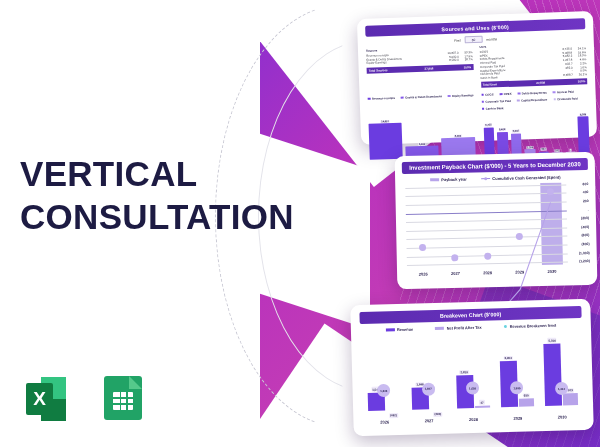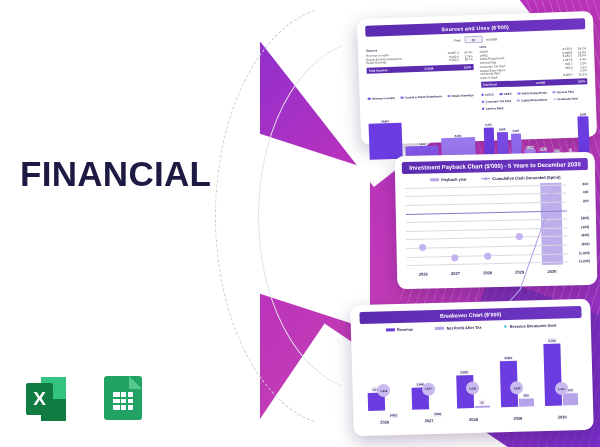--- a/index.html
+++ b/index.html
@@ -184,21 +184,22 @@
     <div class="darkwedge"></div>
     <div class="bg-cut-top"></div>
     <div class="bg-cut-bottom"></div>
     <div class="bg-cut-mid"></div>
   </div>
   <div class="arc-dashed"></div>
   <div class="arc-solid"></div>
 
 
   <div class="headline">
-    <div>FINANCIAL</div>
+    <div>VERTICAL</div>
+    <div>CONSULTATION</div>
   </div>
 
   <div class="app-icons">
     <div class="xl-ic">
       <div class="tile"></div>
       <div class="leftbox">X</div>
     </div>
     <div class="gs-ic">
       <div class="doc"></div>
       <div class="fold"></div>

